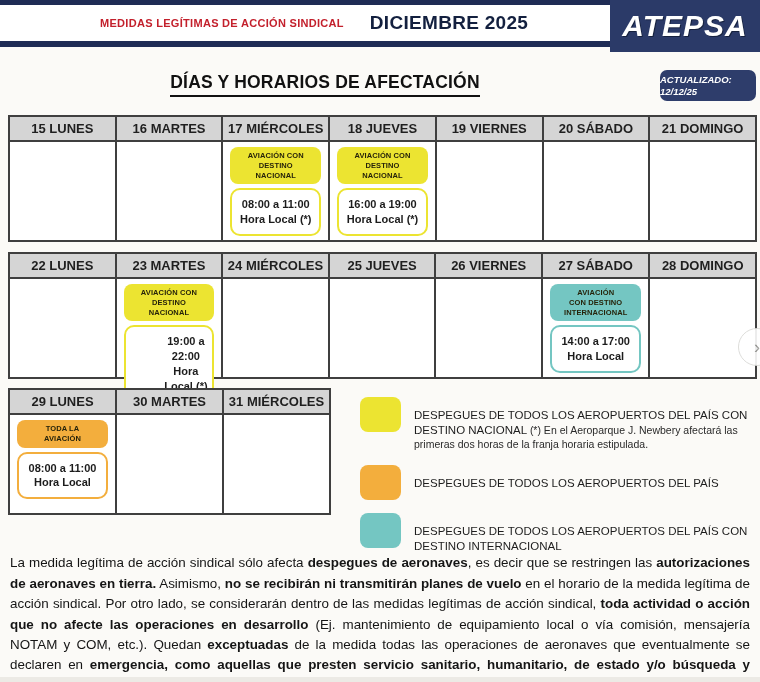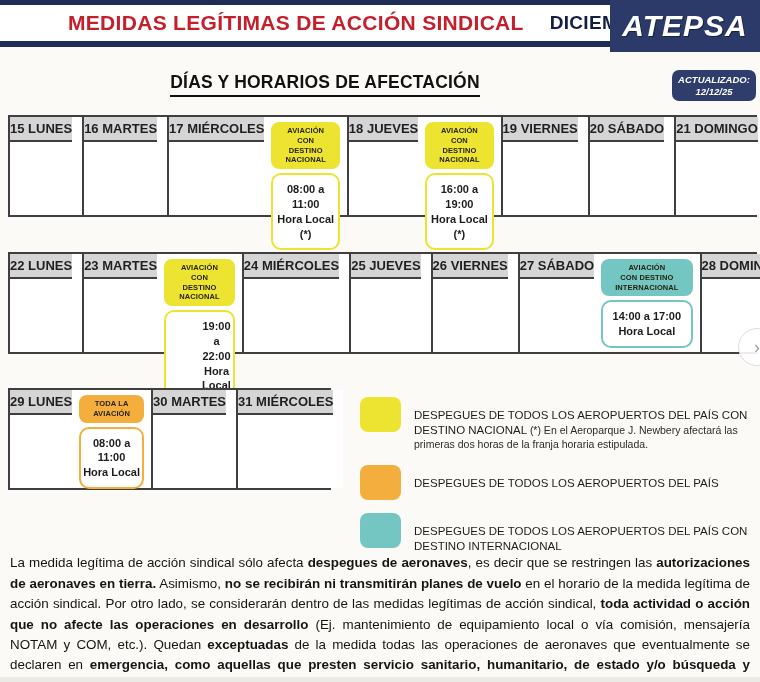--- a/index.html
+++ b/index.html
@@ -11,22 +11,22 @@
   }
   
   .banner{
     position:absolute;top:0;left:0;width:760px;height:47px;
     background:#ffffff;
     border-top:5px solid #1f2c55;border-bottom:6px solid #1f2c55;
     box-sizing:border-box;
     display:flex;align-items:center;
   }
   .banner-title{
-    margin-left:68px;
-    font-size:21px;font-weight:bold;color:#c3202c;letter-spacing:.3px;
+    margin-left:100px;
+    font-size:11px;font-weight:bold;color:#c3202c;letter-spacing:.3px;
     white-space:nowrap;
   }
   .banner-month{
     margin-left:26px;
     font-size:19px;font-weight:bold;color:#13203f;letter-spacing:.3px;
     white-space:nowrap;
   }
   .brand-block{
     position:absolute;right:0;top:-5px;height:52px;width:150px;
     background:#2b3a68;
@@ -39,36 +39,36 @@
   
   .section-title-wrap{
     position:absolute;top:72px;left:0;width:650px;text-align:center;
   }
   .section-title{
     display:inline-block;
     font-size:17.5px;font-weight:bold;color:#111;
     border-bottom:2.5px solid #111;padding-bottom:2px;letter-spacing:.2px;
   }
   .updated-badge{
-    position:absolute;top:70px;right:4px;width:84px;height:31px;
+    position:absolute;top:70px;right:4px;width:96px;height:31px;
     background:#2e3d6b;border-radius:7px;
-    display:flex;flex-direction:column;align-items:center;justify-content:center;
+    display:flex;flex-direction:column;align-items:flex-start;justify-content:center;
     color:#fff;font-style:italic;font-weight:bold;font-size:9.5px;line-height:1.25;
   }
   
   .week{
     position:absolute;left:8px;
     display:grid;
     border:2px solid #3f3f3f;
     background:#3f3f3f;
     grid-gap:2px;
   }
   .week.cols7{width:745px;grid-template-columns:repeat(7,1fr);}
   .week.cols3{width:319px;grid-template-columns:repeat(3,1fr);}
-  .day{display:flex;flex-direction:row;background:#fff;}
+  .day{display:flex;flex-direction:column;background:#fff;}
   .day-header{
     height:25px;background:#d5d5d5;
     display:flex;align-items:center;justify-content:center;
     font-weight:bold;font-size:13px;color:#1f1f1f;
     border-bottom:2px solid #3f3f3f;box-sizing:border-box;
     white-space:nowrap;
   }
   .day-body{height:98px;padding:4px 5px;box-sizing:border-box;}
   .event-badge{
     border-radius:8px;padding:4px 14px;margin:1px 2px 0 2px;

